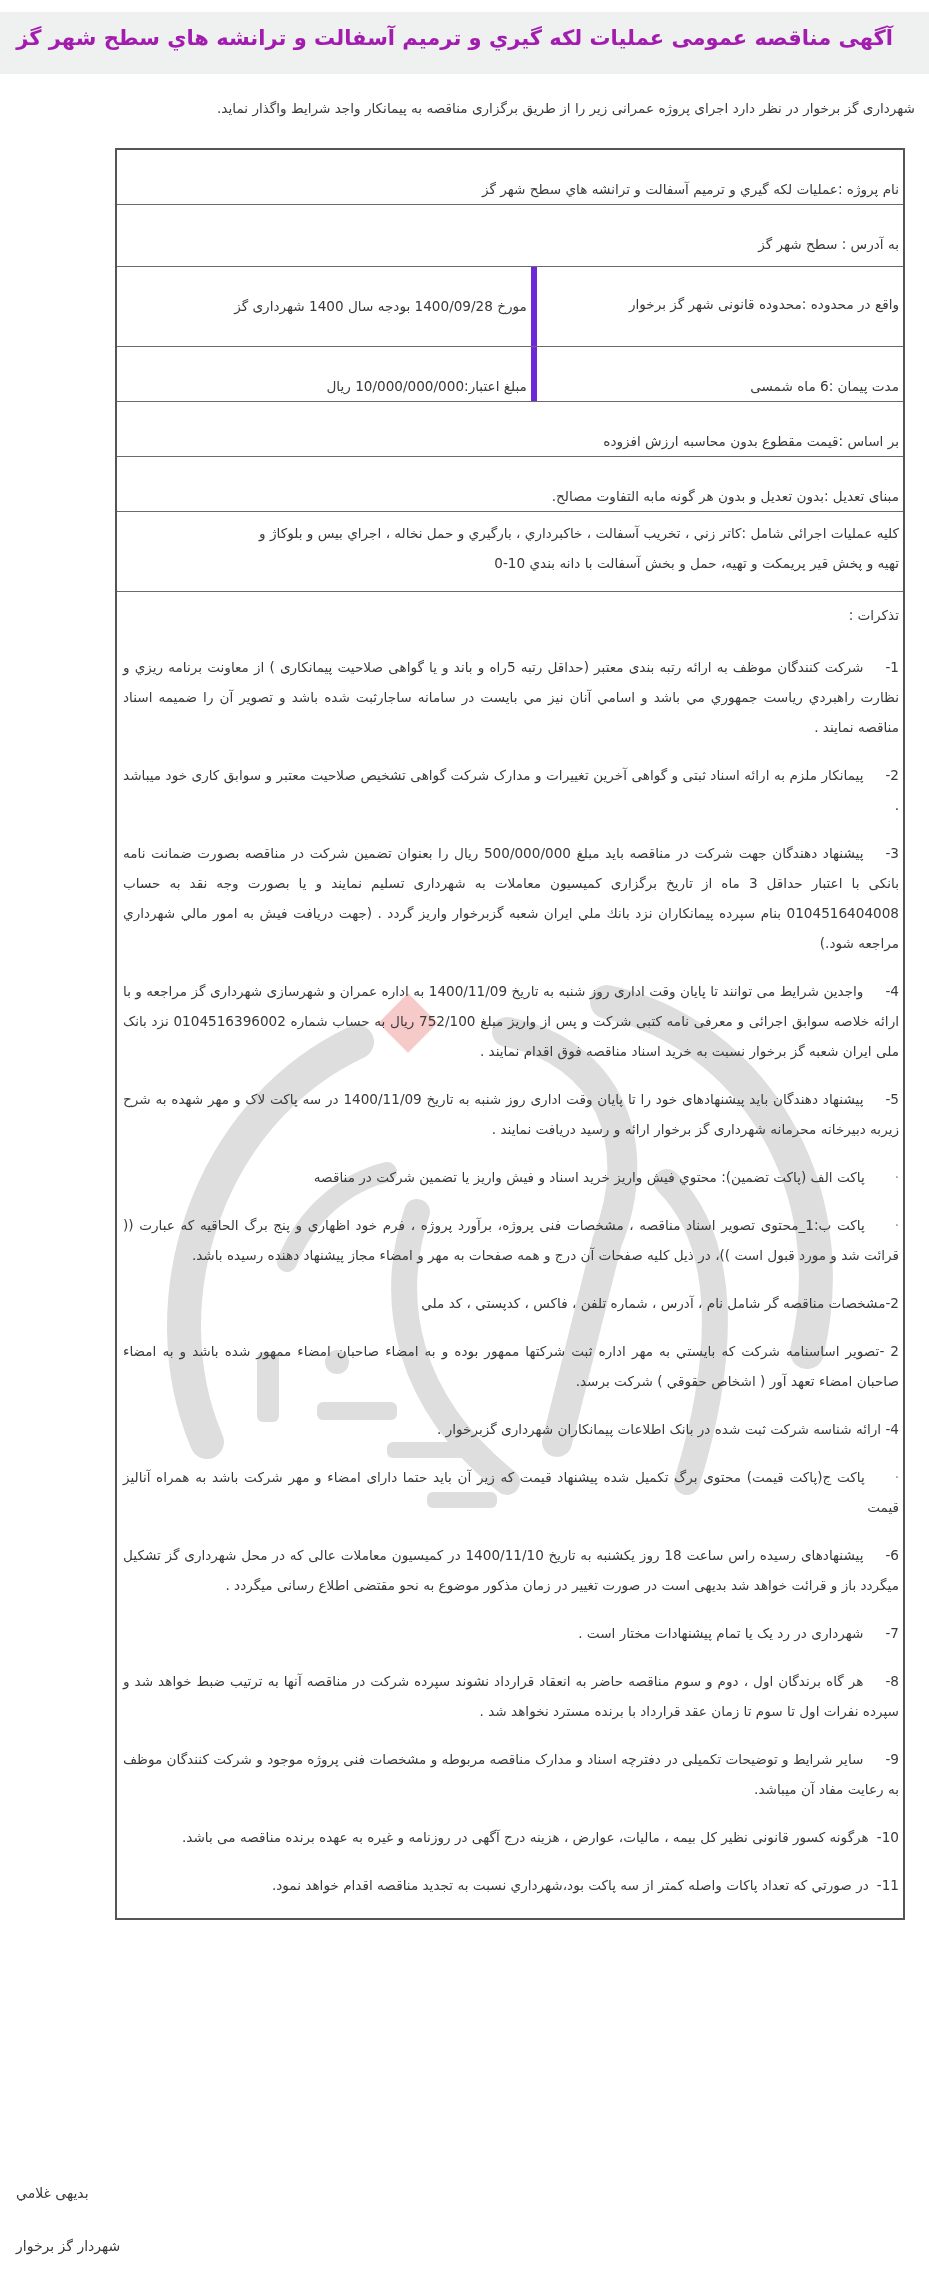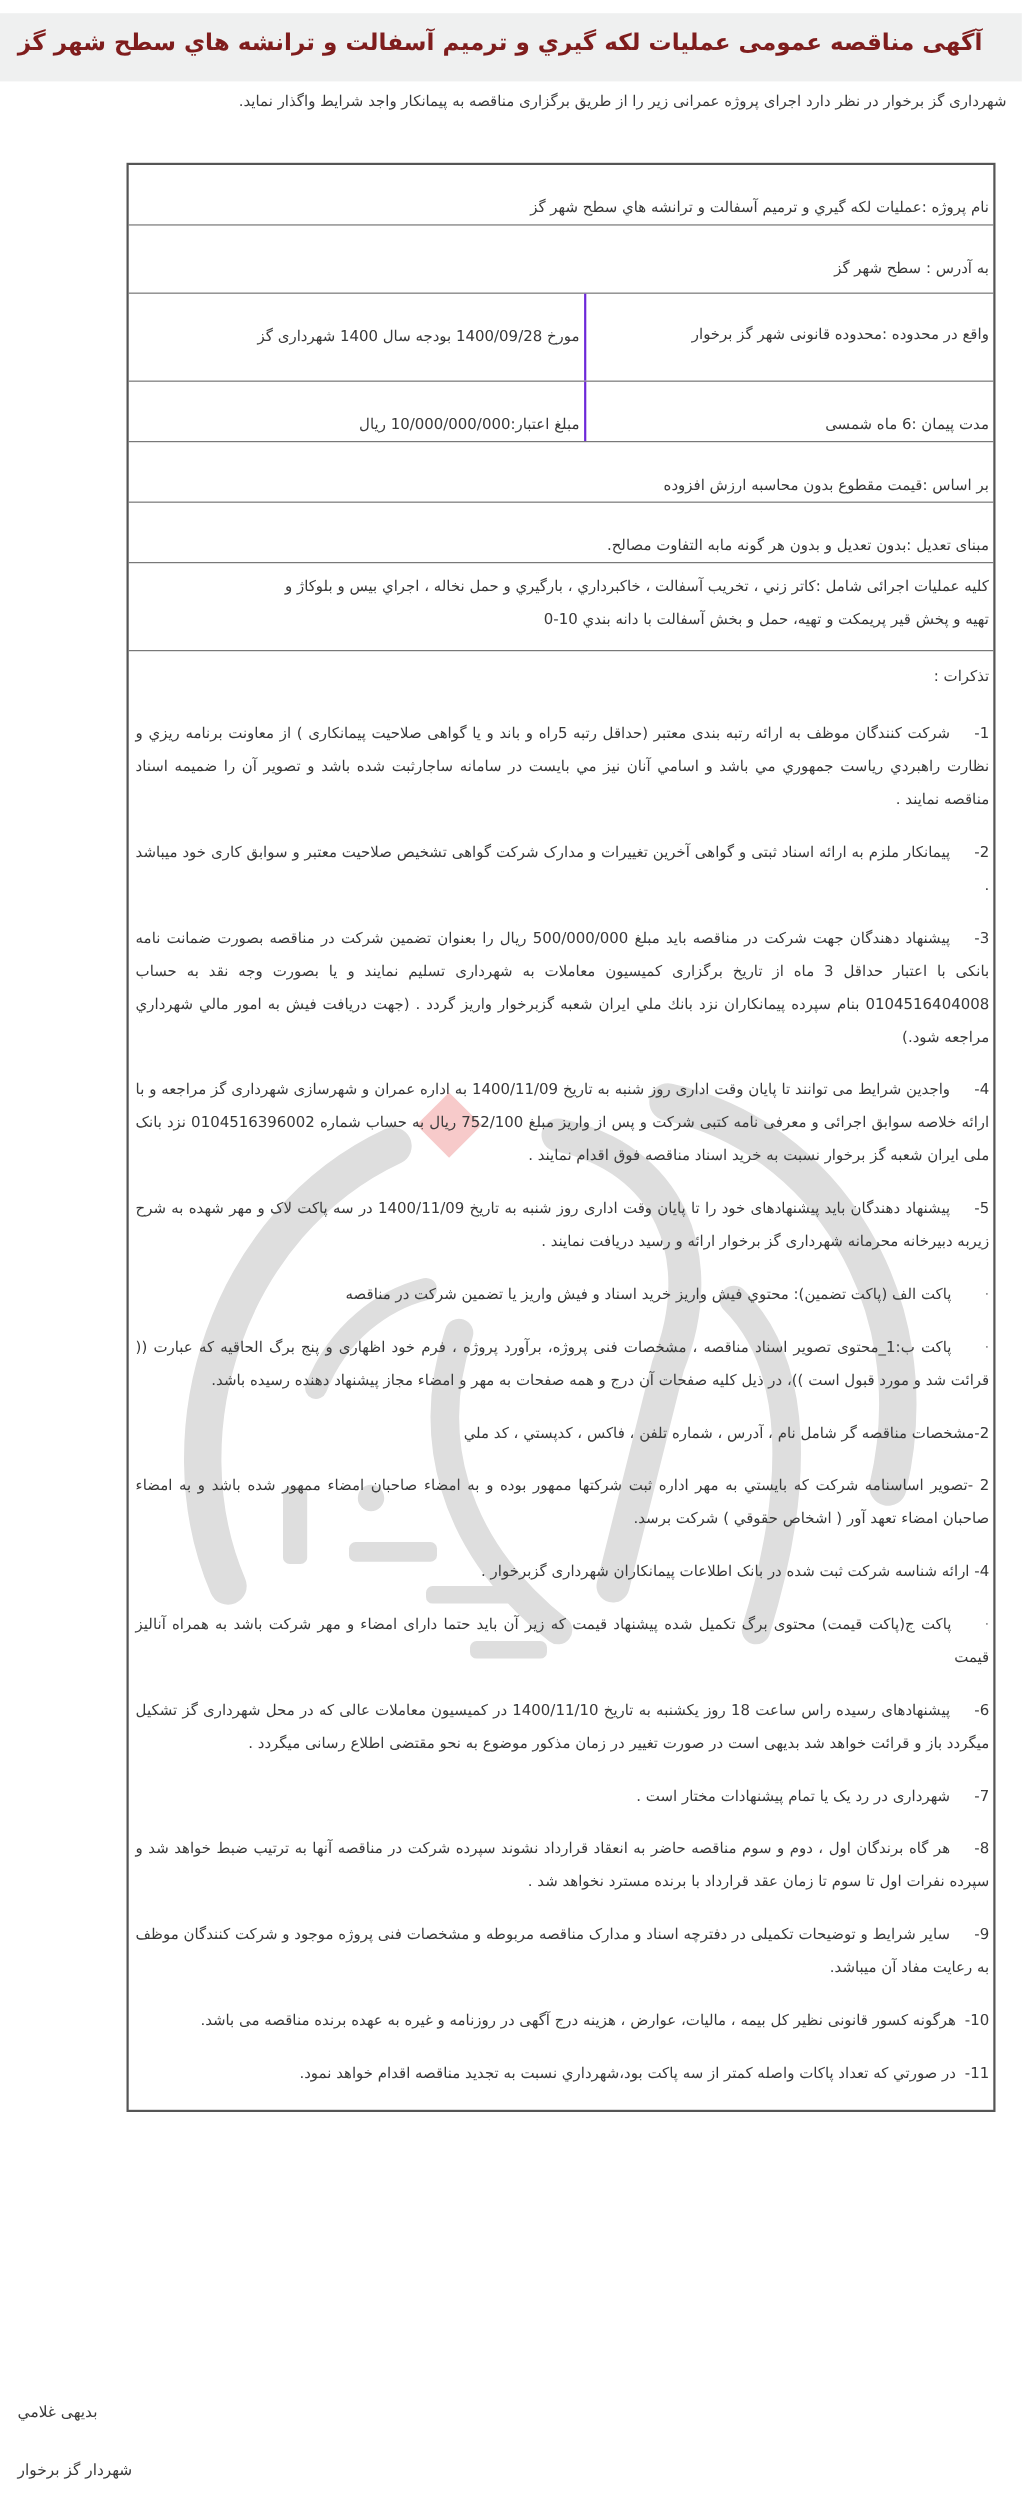--- a/index.html
+++ b/index.html
@@ -24,27 +24,27 @@
     height: 62px;
     background: #eff0f0;
   }
   .title-bar h1 {
     margin: 0;
     position: absolute;
     right: 36px;
     top: 14px;
     font-size: 21px;
     font-weight: bold;
-    color: #7f1d1d;
+    color: #a21caf;
     white-space: nowrap;
     letter-spacing: -0.2px;
   }
   .intro {
     position: absolute;
-    top: 84px;
+    top: 100px;
     right: 14px;
     width: 900px;
     font-size: 13.6px;
     color: #3c3c3c;
     white-space: nowrap;
     text-align: right;
   }
   .doc-table {
     position: absolute;
     top: 148px;
@@ -61,21 +61,21 @@
   }
   .row:last-child { border-bottom: none; }
   .cell {
     padding: 24px 4px 10px 6px;
     font-size: 13.6px;
     line-height: 30px;
     text-align: right;
     box-sizing: border-box;
   }
   .cell.full { width: 100%; }
-  .cell.right-half { width: 374px; border-left: 2px solid #6d28d9; }
+  .cell.right-half { width: 374px; border-left: 6px solid #6d28d9; }
   .cell.left-half { width: 416px; }
   .h-55 { height: 55px; }
   .h-62 { height: 62px; }
   .h-80 { height: 80px; }
   .notes {
     position: relative;
     padding: 8px 4px 14px 6px;
     font-size: 13.6px;
     line-height: 30px;
     text-align: justify;

